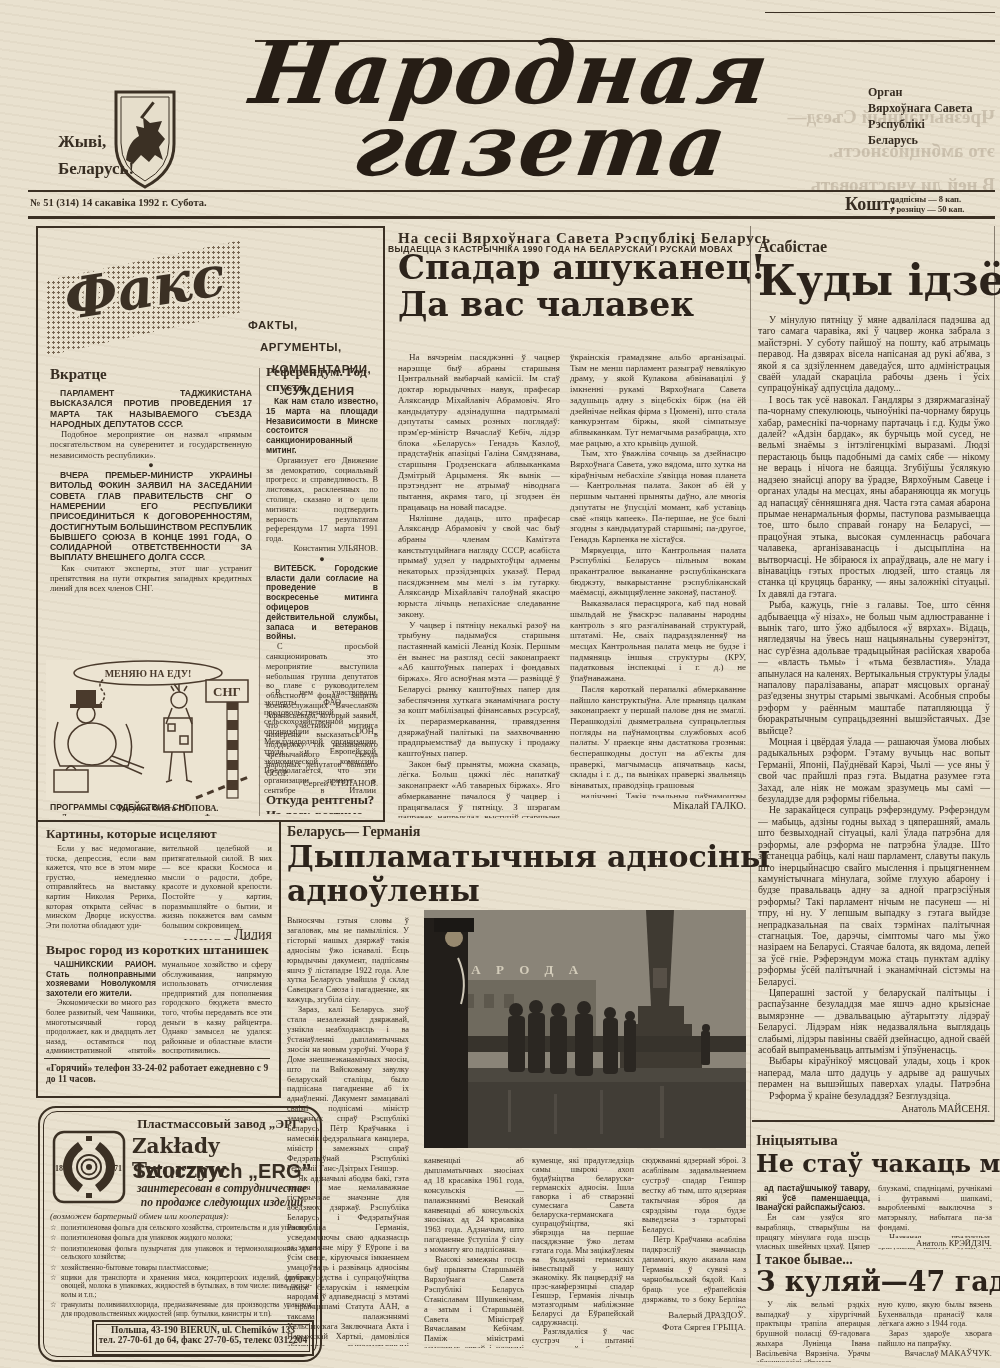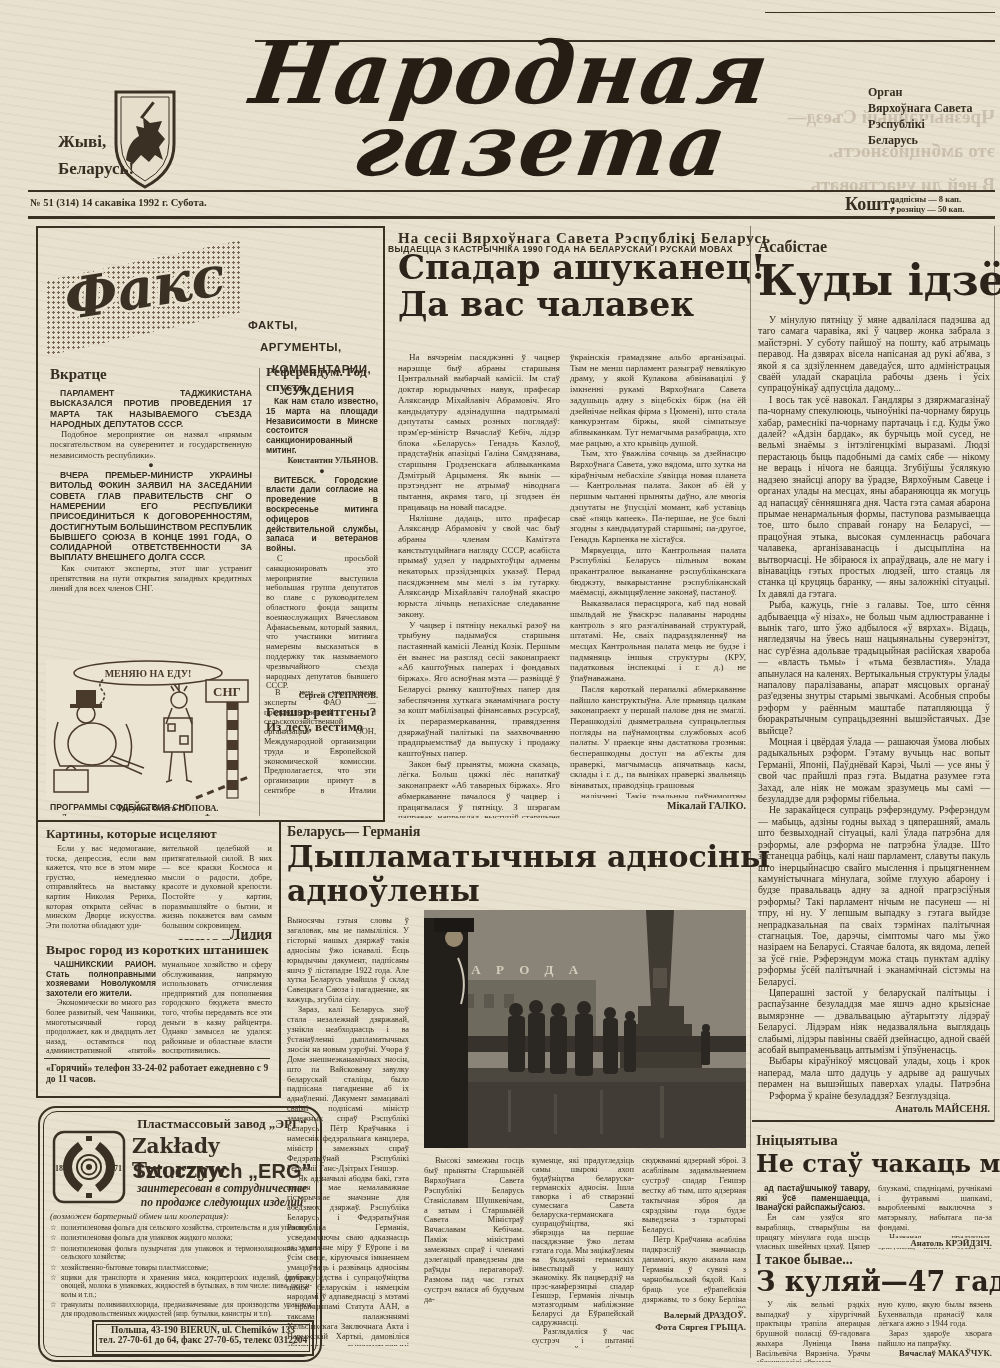--- a/index.html
+++ b/index.html
@@ -9,21 +9,21 @@
         background:repeating-linear-gradient(8deg,rgba(120,100,70,.05) 0 2px,transparent 2px 9px);}
   .abs{position:absolute;}
   .rule{position:absolute;background:#3b3024;}
   .vrule{position:absolute;background:rgba(59,48,36,.55);width:1px;}
   .b{font-weight:bold;}
   .sans{font-family:"Liberation Sans",sans-serif;margin-top:44px;}
   .j{text-align:justify;}
   .clip{overflow:hidden;}
   p{margin:0;text-indent:11px;}
   .lead-sans{font-family:"Liberation Sans",sans-serif;font-weight:bold;}
-  .byline{text-align:right;font-weight:bold;}
+  .byline{text-align:right;font-weight:normal;}
   .kicker{font-weight:bold;white-space:nowrap;}
   .hl{font-weight:bold;line-height:1;white-space:nowrap;font-family:"DejaVu Serif",serif;color:#2c231b;}
   .box{position:absolute;border:2px solid #3b3024;}
   .dotsep{text-align:center;font-size:9px;line-height:10px;}
   .dotsep::before{content:"●";}
   .star-item{position:relative;padding-left:11px;margin-bottom:2px;}
   .star-item::before{content:"☆";position:absolute;left:0;top:0;}
   .masthead-title{font-family:"DejaVu Serif",serif;font-style:italic;font-weight:bold;
         color:#261d15;transform:skewX(-8deg);letter-spacing:2px;line-height:1;}
   .bleed{color:rgba(100,82,60,.22);font-weight:bold;font-size:19px;transform:scaleX(-1);}
@@ -111,28 +111,29 @@
 
     <div class="vrule" style="left:221px;top:140px;height:448px"></div>
 
     <div class="abs clip" style="left:228px;top:136px;width:112px;height:450px">
       <div class="b" style="font-size:13.5px;line-height:15px">
         <div>Референдум. Год</div>
         <div>спустя</div>
       </div>
       <div class="j" style="font-size:8.4px;line-height:9.8px;margin-top:3px">
         <p class="lead-sans" style="text-indent:8px">Как нам стало известно, 15 марта на площади Независимости в Минске состоится санкционированный митинг.</p>
+        <p>Организует его Движение за демократию, социальный прогресс и справедливость. В листовках, расклеенных по столице, сказано и о цели митинга: подтвердить верность результатам референдума 17 марта 1991 года.</p>
         <div class="byline" style="font-size:8.4px">Константин УЛЬЯНОВ.</div>
         <div class="dotsep"></div>
         <p class="lead-sans" style="text-indent:8px">ВИТЕБСК. Городские власти дали согласие на проведение в воскресенье митинга офицеров действительной службы, запаса и ветеранов войны.</p>
         <p>С просьбой санкционировать это мероприятие выступила небольшая группа депутатов во главе с руководителем областного фонда защиты военнослужащих Вячеславом Афанасьевым, который заявил, что участники митинга намерены высказаться в поддержку так называемого чрезвычайного съезда народных депутатов бывшего СССР.</p>
         <div class="byline" style="font-size:8.4px">Сергей СТЕПАНОВ.</div>
       </div>
       <div class="b" style="font-size:13px;line-height:15px;margin-top:3px">
-        <div>Геншэр рентгены?</div>
+        <div>Откуда рентгены?</div>
         <div>Из лесу, вестимо</div>
       </div>
 
     </div>
 
   </div>
 
   <div class="abs clip j" style="left:264px;top:688px;width:112px;height:108px;font-size:8.4px;line-height:9.8px">
     <p>В нем участвовали эксперты ФАО — продовольственной и сельскохозяйственной организации ООН, Международной организации труда и Европейской экономической комиссии. Предполагается, что эти организации примут в сентябре в Италии развернутую программу международных исследований по проблемам леса и радиации.</p>
 
@@ -303,20 +304,21 @@
       <rect x="10" y="8" width="40" height="14" fill="#1b1815"></rect>
       <path d="M34 48 q10 22 3 46" stroke="#cfc8b8" stroke-width="2" fill="none"></path>
     </g>
     <rect x="84" y="180" width="3" height="42" fill="#5d5850" opacity=".6"></rect>
     <rect x="130" y="184" width="3" height="40" fill="#5d5850" opacity=".5"></rect>
     <rect x="176" y="180" width="3" height="44" fill="#5d5850" opacity=".5"></rect>
     <rect x="236" y="176" width="4" height="52" fill="#58534a" opacity=".7"></rect>
   </svg>
 
   <div class="abs clip j" style="left:424px;top:1156px;width:100px;height:192px;font-size:8.4px;line-height:9.9px">
+    <p style="text-indent:0">канвенцыі аб дыпламатычных зносінах ад 18 красавіка 1961 года, консульскія — палажэннямі Венскай канвенцыі аб консульскіх зносінах ад 24 красавіка 1963 года. Адзначым, што пагадненне ўступіла ў сілу з моманту яго падпісання.</p>
     <p>Высокі замежны госць быў прыняты Старшынёй Вярхоўнага Савета Рэспублікі Беларусь Станіславам Шушкевічам, а затым і Старшынёй Савета Міністраў Вячаславам Кебічам. Паміж міністрамі замежных спраў і членамі дэлегацый праведзены два раўнды перагавораў. Размова пад час гэтых сустрэч вялася аб будучым да-</p>
   </div>
   <div class="abs clip j" style="left:532px;top:1156px;width:102px;height:192px;font-size:8.4px;line-height:9px">
     <p style="text-indent:0">куменце, які прадугледзіць самы шырокі ахоп будаўніцтва беларуска-германскіх адносін. Ішла гаворка і аб стварэнні сумеснага Савета беларуска-германскага супрацоўніцтва, які збярэцца на першае пасяджэнне ўжо летам гэтага года. Мы зацікаўлены ва ўкладанні германскіх інвестыцый у нашу эканоміку. Як пацвердзіў на прэс-канферэнцыі спадар Геншэр, Германія лічыць мэтазгодным набліжэнне Беларусі да Еўрапейскай садружнасці.</p>
     <p>Разглядаліся ў час сустрэч і пытанні міжнароднай бяспекі. Германія вітае намер Беларусі падпісаць дагавор аб нераспаў-</p>
   </div>
   <div class="abs clip j" style="left:642px;top:1156px;width:104px;height:152px;font-size:8.4px;line-height:9.9px">
     <p style="text-indent:0">сюджванні ядзернай зброі. З асаблівым задавальненнем сустрэў спадар Геншэр вестку аб тым, што ядзерная тактычная зброя да сярэдзіны года будзе выведзена з тэрыторыі Беларусі.</p>
     <p>Пётр Краўчанка асабліва падкрэсліў значнасць дапамогі, якую аказала нам Германія ў сувязі з чарнобыльскай бядой. Калі браць усе еўрапейскія дзяржавы, то з боку Берліна нам паступае яе аж 80 працэнтаў.</p>
 

